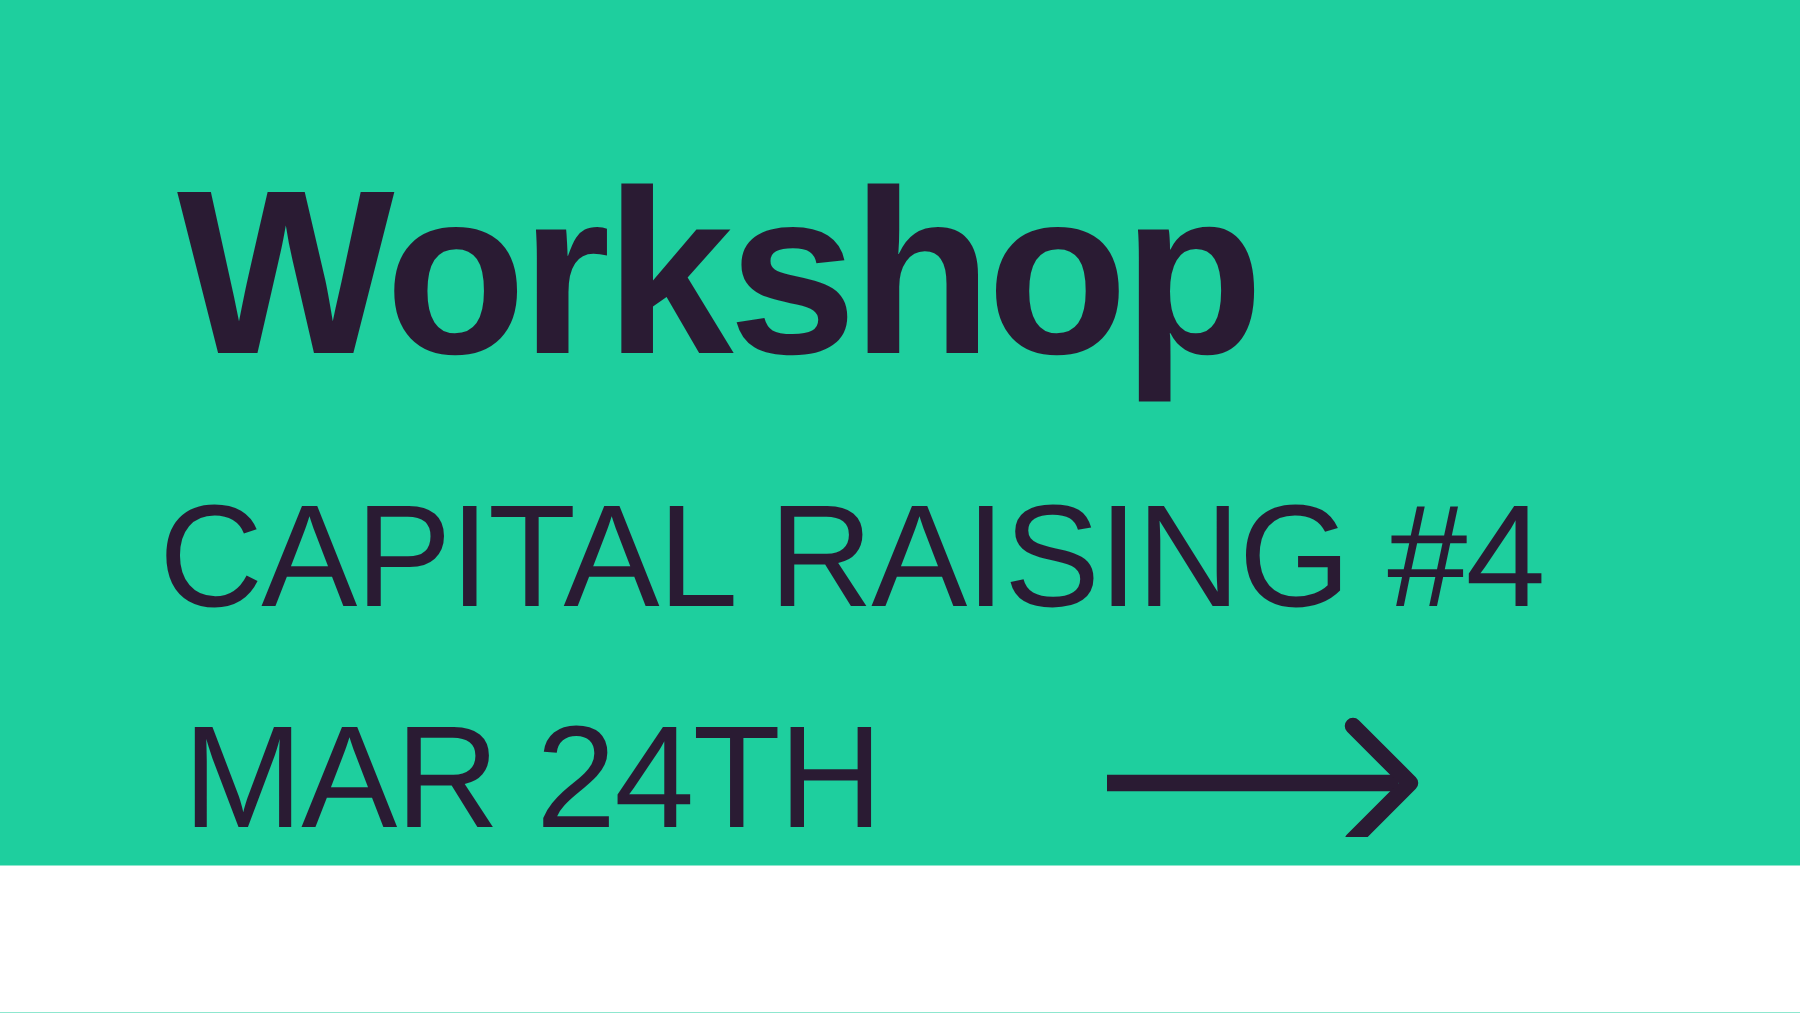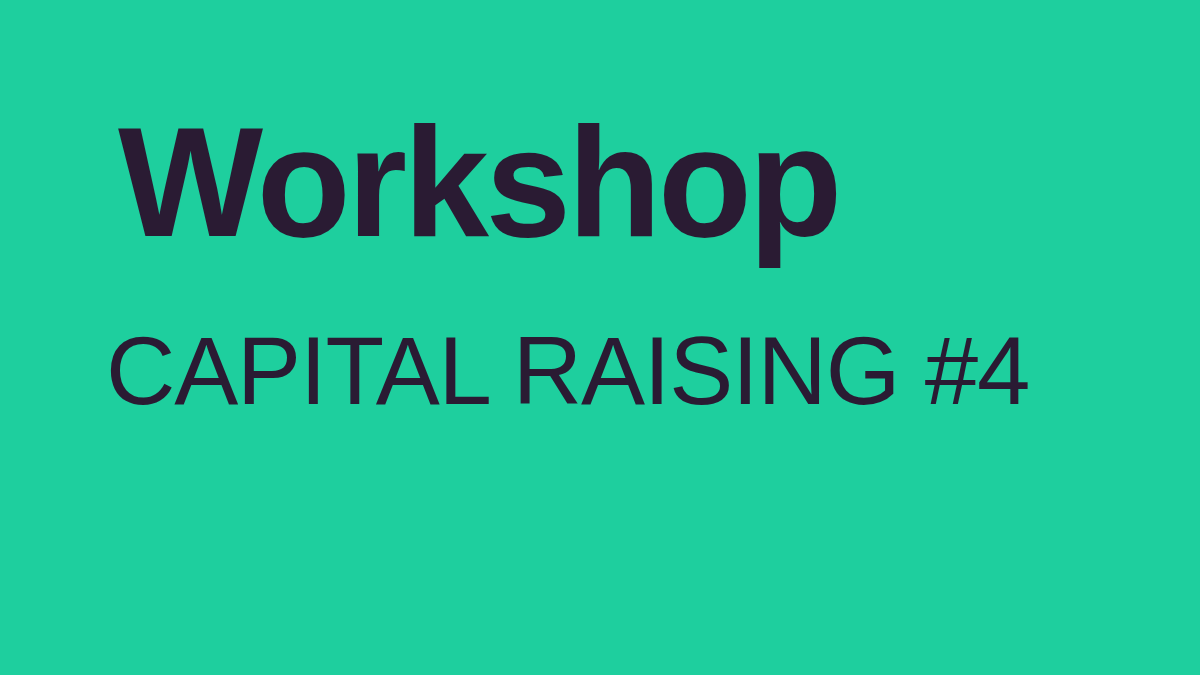--- a/index.html
+++ b/index.html
@@ -11,21 +11,21 @@
   body {
     width: 1200px;
     height: 675px;
     overflow: hidden;
     font-family: "Liberation Sans", sans-serif;
   }
 
   #promo-card {
     position: relative;
     width: 1200px;
-    height: 675px;
+    height: 577px;
     background: #1ECF9E;
     box-sizing: border-box;
     overflow: hidden;
   }
 
   
   .headline-wrap {
     position: absolute;
     left: 118px;
     top: 104px;
@@ -109,14 +109,24 @@
 <div id="promo-card" style="background: rgb(30, 207, 158);">
 
   <div class="headline-wrap">
     <div class="headline" style="color: rgb(42, 27, 51);">Workshop</div>
   </div>
 
   <div class="subtitle-wrap">
     <div class="subtitle" style="color: rgb(42, 27, 51);">CAPITAL RAISING #4</div>
   </div>
 
+  <div class="daterow">
+    <div class="date-text" style="color: rgb(42, 27, 51);">MAR 24TH</div>
+
+    <div class="arrow-slot">
+      <svg class="arrow-svg" width="216" height="82" viewBox="0 0 216 82" aria-hidden="true">
+        <line x1="2" y1="46" x2="196" y2="46" stroke="#2A1B33" stroke-width="11" stroke-linecap="butt"></line>
+        <polyline points="166,8 204,46 166,84" fill="none" stroke="#2A1B33" stroke-width="11" stroke-linecap="round" stroke-linejoin="round"></polyline>
+      </svg>
+    </div>
+  </div>
 
 </div>
 
 </body></html>

